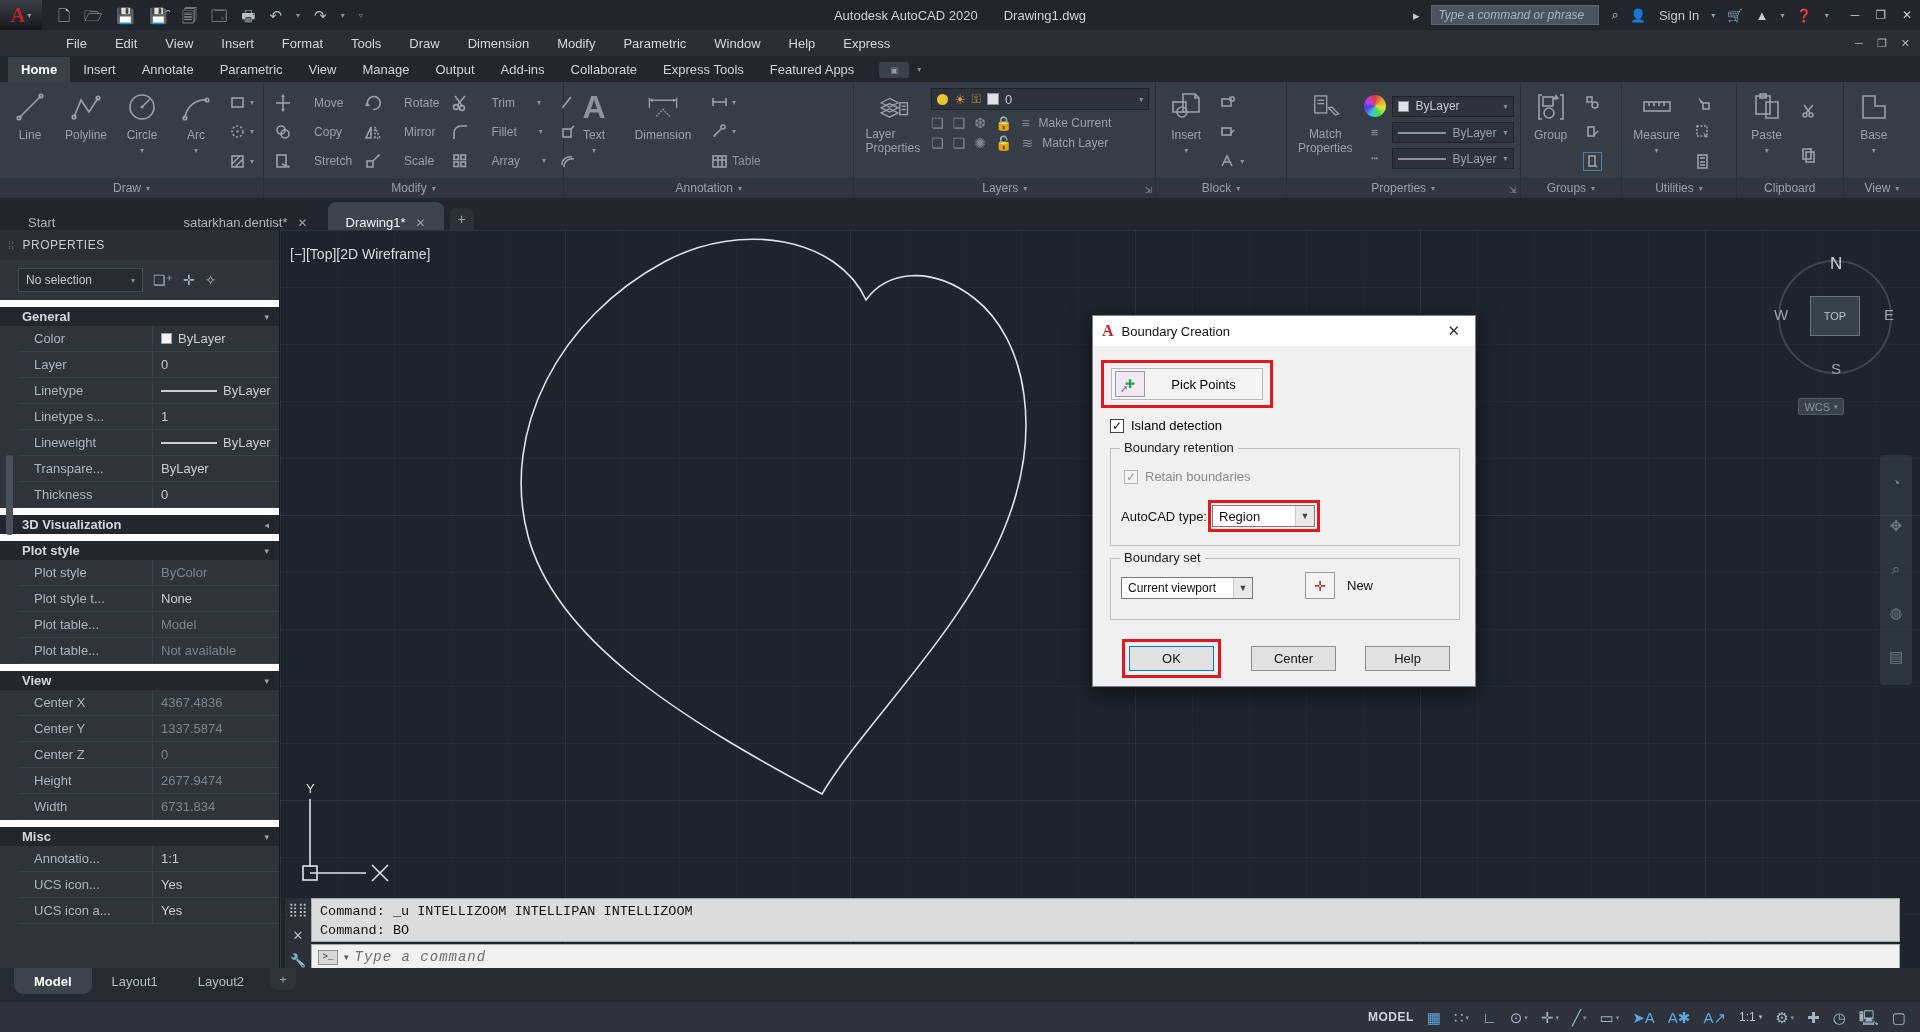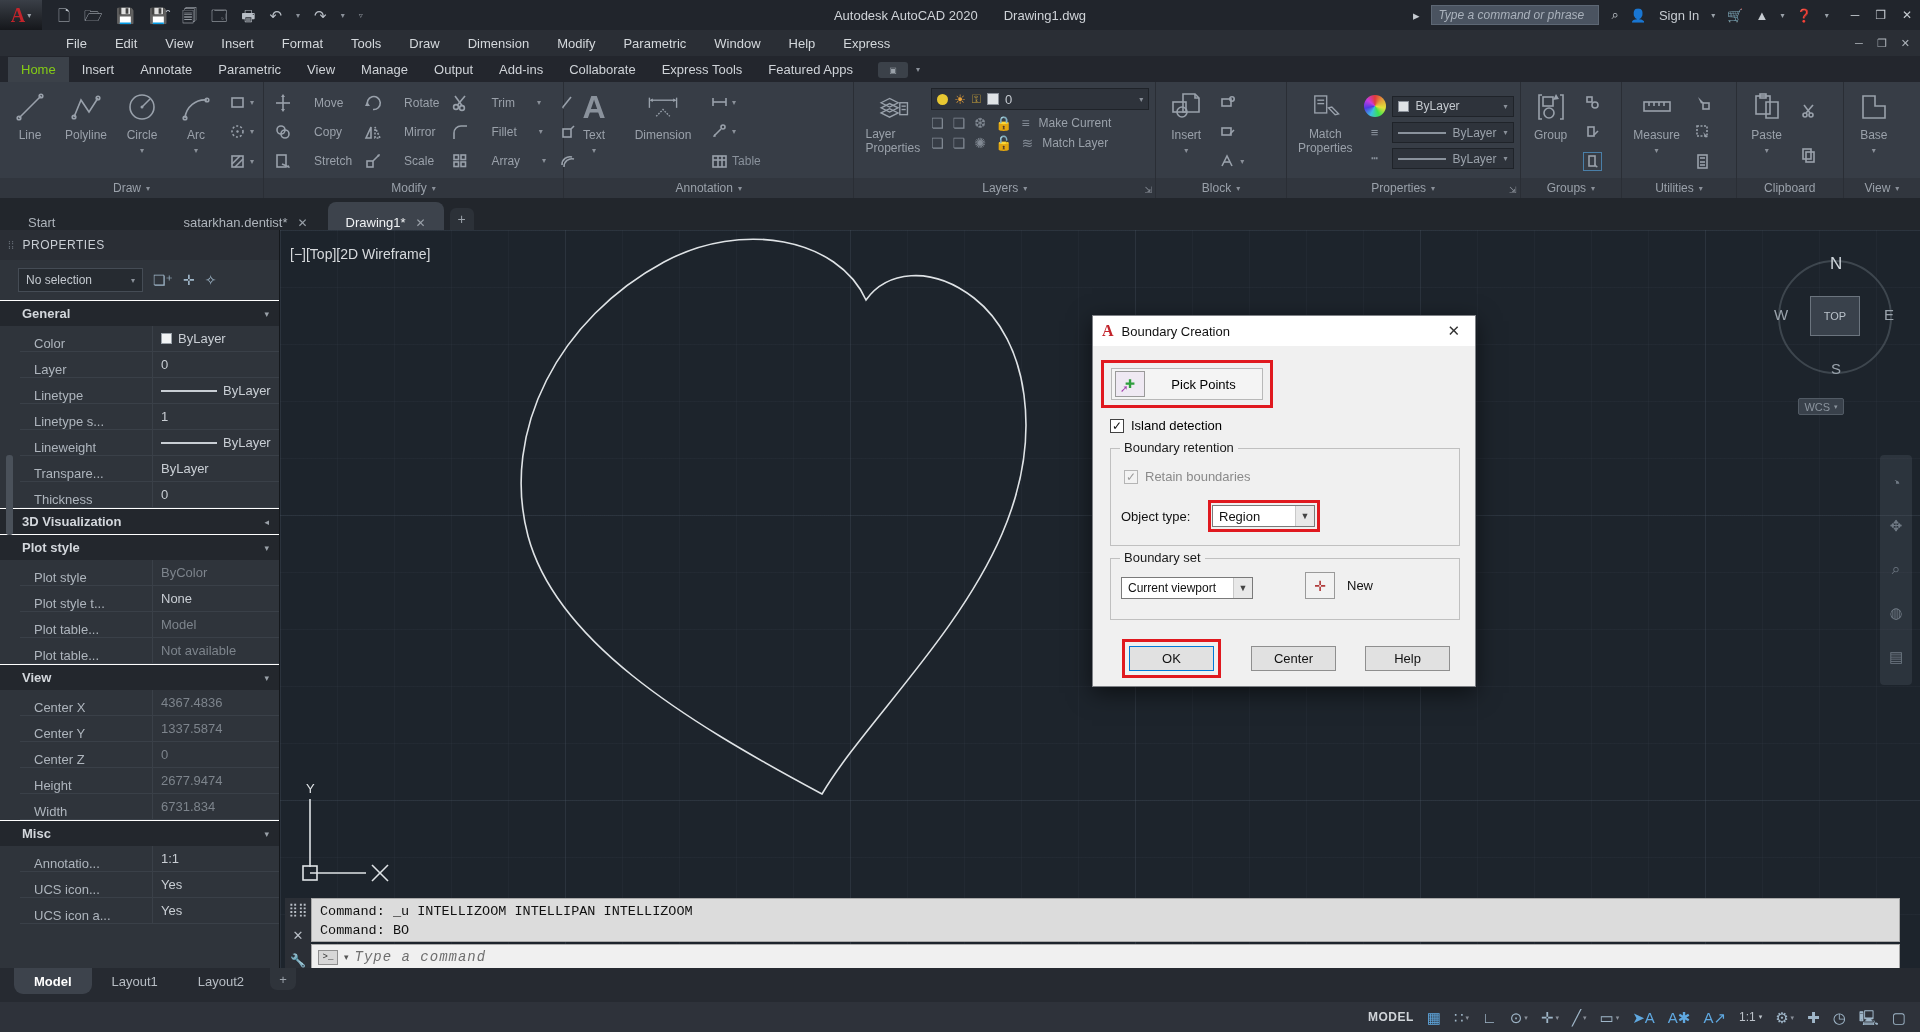--- a/index.html
+++ b/index.html
@@ -33,21 +33,21 @@
 
   
   #menubar { left:0; top:30px; width:1920px; height:26px; background:#2a2e35; display:flex; align-items:center; padding-left:52px; gap:0; }
   .menu-item { color:#d4d8dc; padding:4px 14px; font-size:13px; cursor:default; }
   #menubar .win2 { margin-left:auto; display:flex; gap:14px; padding-right:10px; }
   #menubar .win2 span { color:#aeb4bb; font-size:11px; }
 
   
   #ribbon-tabs { left:0; top:56px; width:1920px; height:26px; background:#23262d; display:flex; align-items:flex-end; padding-left:8px; }
   .rtab { padding:5px 13px; color:#cfd3d8; font-size:13px; }
-  .rtab.active { background:#3b4149; color:#84cc16; font-weight:normal; }
+  .rtab.active { background:#3b4149; color:#ffffff; font-weight:bold; }
   .rtab-img { width:30px; height:16px; background:#3b4149; border-radius:3px; margin:0 6px 4px 12px; display:flex; align-items:center; justify-content:center; color:#9aa1a9; font-size:8px; }
 
   
   #ribbon { left:0; top:82px; width:1920px; height:116px; background:#373d46; display:flex; }
   .panel { position:relative; height:116px; border-right:1px solid #2a2e35; display:flex; flex-direction:column; }
   .panel-body { flex:1; display:flex; align-items:stretch; padding:4px 6px 0 6px; gap:6px; }
   .panel-label { height:20px; background:#31363e; color:#9aa1aa; font-size:12px; display:flex; align-items:center; justify-content:center; gap:5px; }
   .panel-label .c { font-size:8px; color:#8a9099; }
   .bigbtn { display:flex; flex-direction:column; align-items:center; justify-content:flex-start; gap:4px; padding:4px 5px; color:#9aa1aa; font-size:12px; min-width:48px; }
   .bigbtn svg, .bigbtn .glyph { width:34px; height:34px; }
@@ -83,23 +83,23 @@
   .ftab .x { font-size:12px; color:#9aa1a9; }
   .ftab-plus { width:24px; height:22px; border-radius:6px 6px 0 0; background:#2c3138; color:#9aa1a9; display:flex; align-items:center; justify-content:center; margin-left:4px; font-size:14px; }
 
   
   #palette { left:0; top:230px; width:280px; height:738px; background:#2f343b; border-right:1px solid #15181c; }
   #pal-header { height:30px; display:flex; align-items:center; gap:8px; padding-left:8px; color:#c9ced4; font-size:12px; letter-spacing:0.5px; background:#2a2e35; }
   #pal-header .grip { color:#6b727b; font-size:10px; }
   #pal-toprow { height:40px; display:flex; align-items:center; gap:10px; padding:0 10px 0 18px; }
   #sel-combo { width:125px; height:24px; background:#262b31; border:1px solid #454c55; display:flex; align-items:center; justify-content:space-between; padding:0 7px; color:#c4c9cf; font-size:12px; }
   .pal-tool { color:#9fb6c8; font-size:14px; }
-  .sec-head { height:26px; background:#23272d; display:flex; align-items:center; justify-content:space-between; padding:0 10px 0 22px; color:#d3d7dc; font-weight:bold; font-size:13px; border-top:1px solid #ffffff; }
+  .sec-head { height:26px; background:#23272d; display:flex; align-items:center; justify-content:space-between; padding:0 10px 0 22px; color:#d3d7dc; font-weight:bold; font-size:13px; border-top:7px solid #ffffff; }
   .sec-head .c { font-size:9px; color:#9aa1a9; font-weight:normal; }
-  .prow { height:26px; display:flex; align-items:flex-end; border-bottom:1px solid #3a4048; margin-left:20px; }
+  .prow { height:26px; display:flex; align-items:center; border-bottom:1px solid #3a4048; margin-left:20px; }
   .prow .k { width:132px; color:#aeb5bd; padding-left:14px; font-size:13px; }
   .prow .v { flex:1; color:#c9ced4; font-size:13px; display:flex; align-items:center; gap:6px; border-left:1px solid #3a4048; padding-left:8px; height:100%; }
   .prow .v.dim { color:#7d848c; }
   .vsw { width:11px; height:11px; background:#f2f4f5; border:1px solid #9aa1a9; }
   .vline { width:56px; height:2px; background:#c9ced4; }
   #pal-scroll { left:6px; top:225px; width:7px; height:80px; background:#4a515a; border-radius:3px; }
 
   
   #canvas { left:280px; top:230px; width:1640px; height:772px;
     background-color:#1d242c;
@@ -837,21 +837,21 @@
       <span class="chk">✓</span>
       <span>Island detection</span>
     </div>
 
     <div class="groupbox" style="left:17px; top:132px; width:350px; height:98px;">
       <span class="gb-lbl">Boundary retention</span>
       <div class="chkrow" style="left:13px; top:20px;">
         <span class="chk dis">✓</span>
         <span class="dimtxt">Retain boundaries</span>
       </div>
-      <span class="abs" style="left:10px; top:60px; color:#111;">Object type:</span>
+      <span class="abs" style="left:10px; top:60px; color:#111;">AutoCAD type:</span>
       <div class="combo abs" style="left:101px; top:56px; width:103px; height:22px;">
         <span class="cv">Region</span>
         <span class="cbtn">▼</span>
       </div>
       <div class="red-annot" style="left:97px; top:51px; width:112px; height:32px;"></div>
     </div>
 
     <div class="groupbox" style="left:17px; top:242px; width:350px; height:62px;">
       <span class="gb-lbl">Boundary set</span>
       <div class="combo abs" style="left:10px; top:18px; width:132px; height:22px;">

